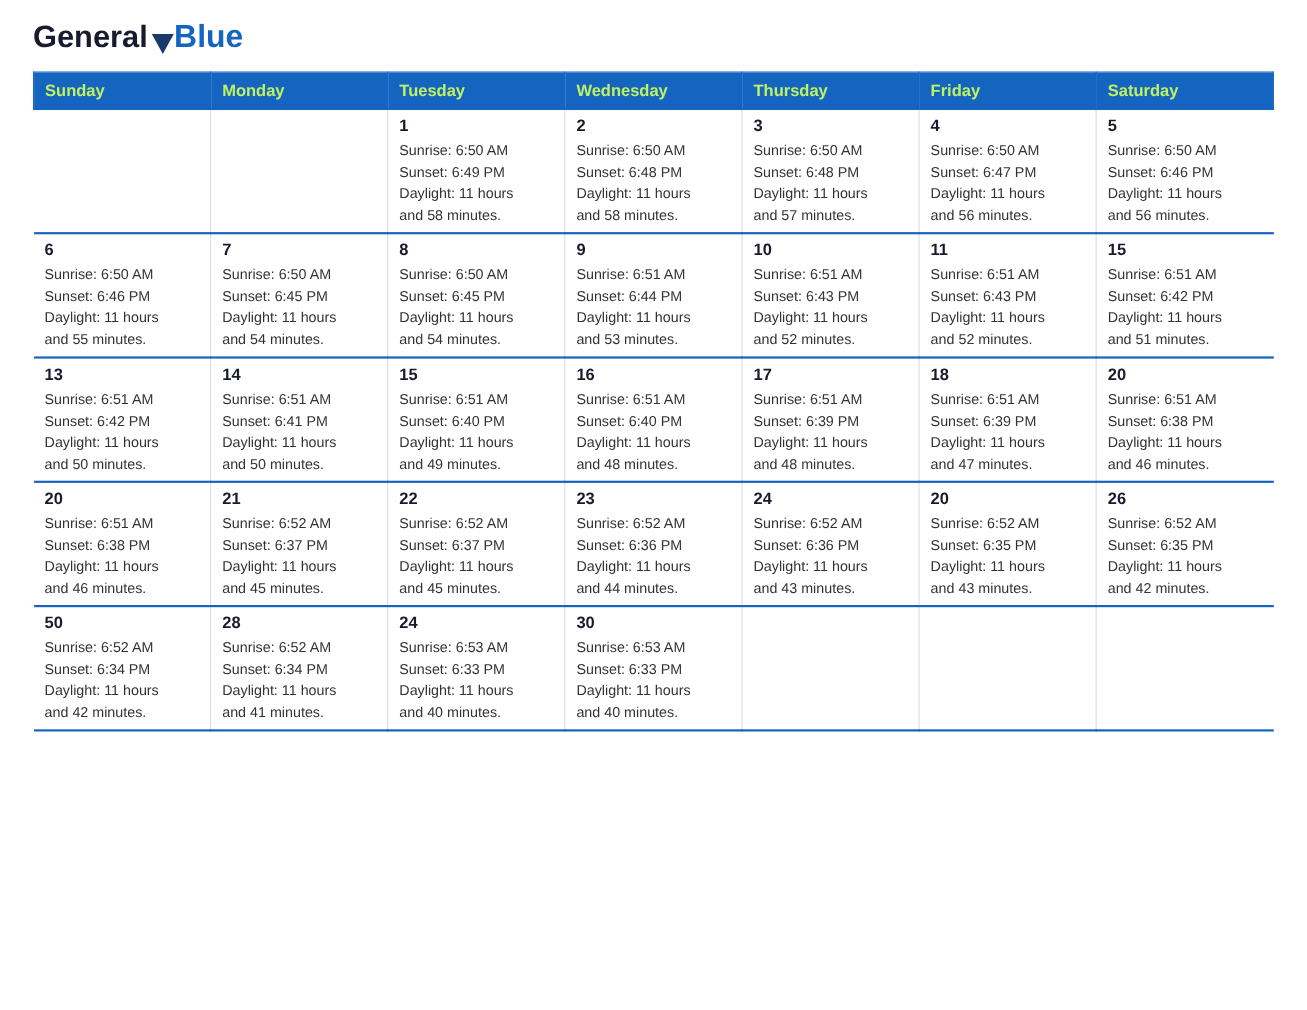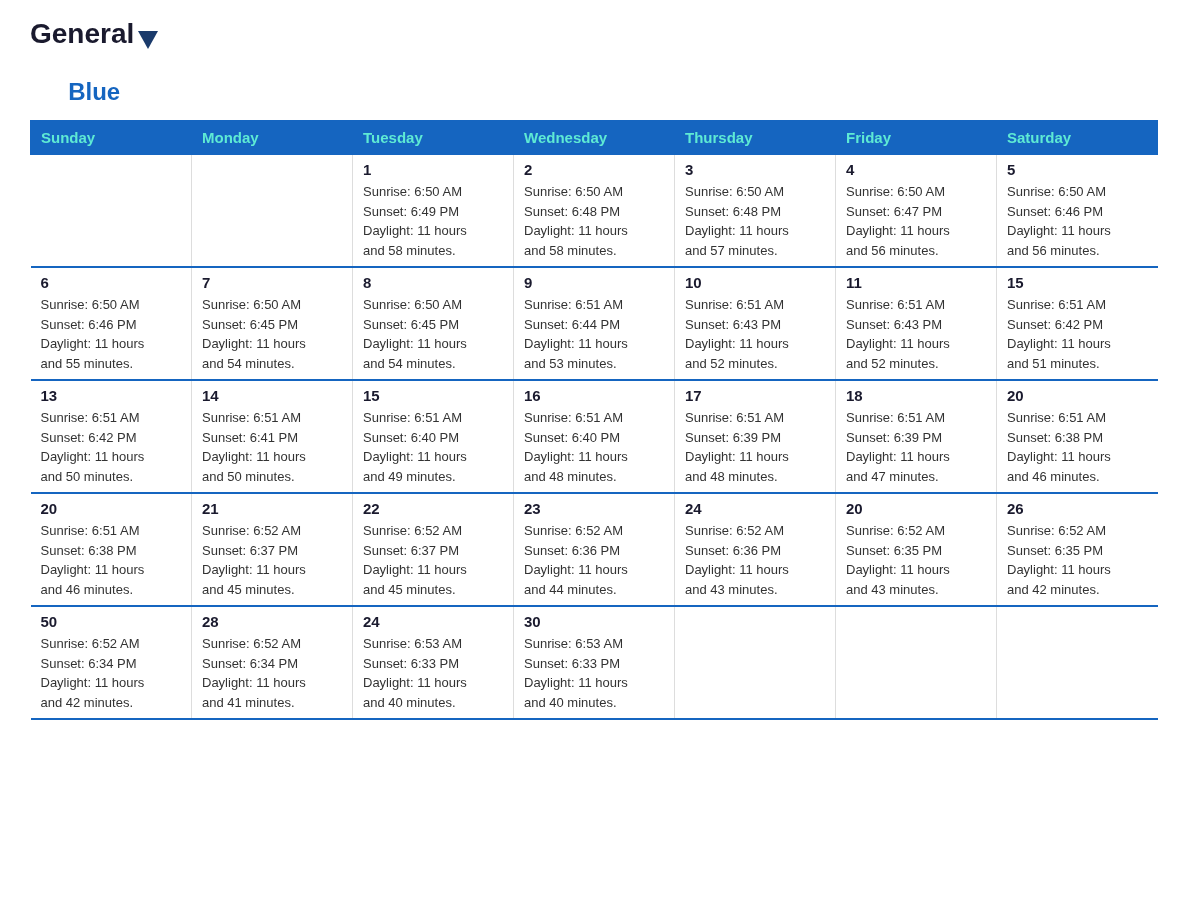--- a/index.html
+++ b/index.html
@@ -12,37 +12,35 @@
       padding: 20px 30px;
     }
     .header {
       display: flex;
       justify-content: space-between;
       align-items: flex-start;
       margin-bottom: 16px;
     }
     .logo {
       display: flex;
-      flex-direction: column;
-      align-items: center;
+      align-items: flex-start;
     }
     .logo-general {
       font-size: 28px;
       font-weight: bold;
       color: #1a1a2e;
       line-height: 1;
     }
     .logo-blue {
-      font-size: 24px;
+      font-size: 29px;
       font-weight: bold;
       color: #1565c0;
       line-height: 1;
       display: flex;
       align-items: center;
-      margin-top: 32px;
     }
     .title-block {
       text-align: right;
     }
     .title-block h1 {
       font-size: 52px;
       font-weight: bold;
       color: #1a1a2e;
       line-height: 1.1;
     }
@@ -53,21 +51,21 @@
     }
     table {
       width: 100%;
       border-collapse: collapse;
       table-layout: fixed;
     }
     thead tr {
       background-color: #1565c0;
     }
     thead th {
-      color: #5eead4;
+      color: #bef264;
       font-size: 15px;
       font-weight: bold;
       padding: 8px 10px;
       text-align: left;
       border: 1px solid #1565c0;
     }
     tbody tr {
       border-bottom: 2px solid #1565c0;
     }
     tbody td {

